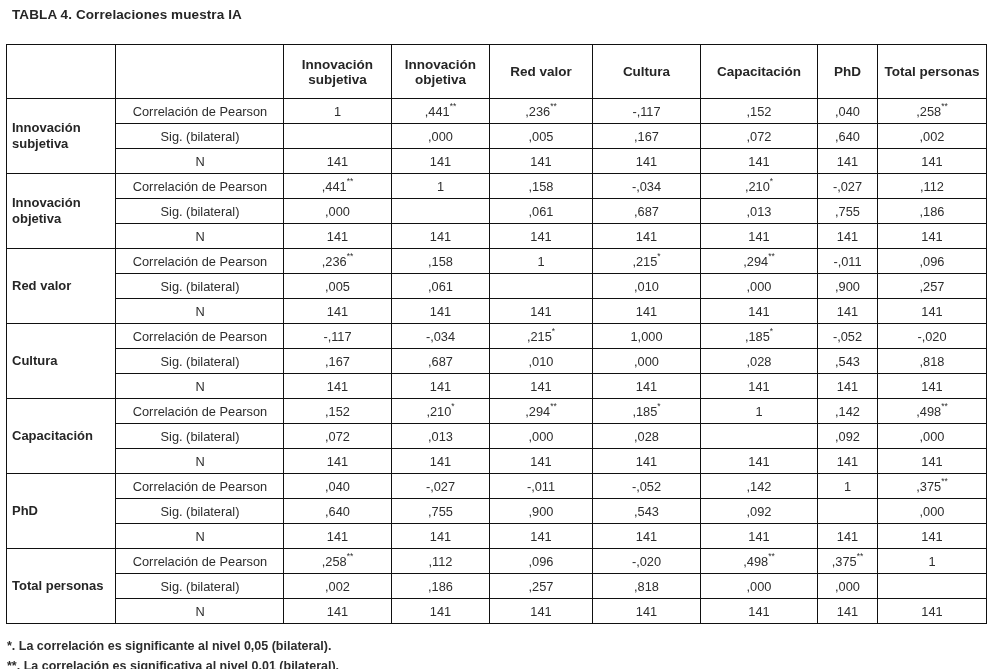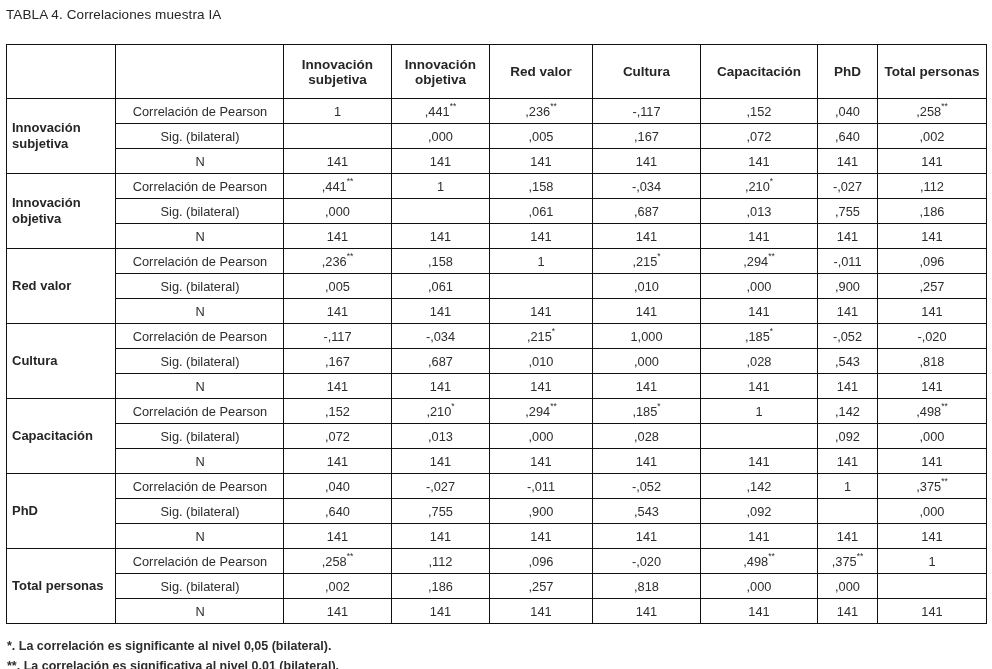--- a/index.html
+++ b/index.html
@@ -6,24 +6,25 @@
   html, body {
     width: 992px; height: 669px;
     background: #ffffff;
     font-family: "Liberation Sans", sans-serif;
     color: #2d2d2d;
     overflow: hidden;
   }
   .page { padding: 7px 6px 0 6px; }
   .title {
     font-size: 13.5px;
-    font-weight: normal;
+    font-weight: bold;
     color: #262626;
     letter-spacing: 0.1px;
     margin-bottom: 12px;
+    margin-left: 6px;
   }
   table.corr-table {
     border-collapse: collapse;
     table-layout: fixed;
     width: 980px;
     margin-top: 22px;
   }
   .corr-table th, .corr-table td {
     border: 1px solid #111111;
     padding: 1px 4px;

